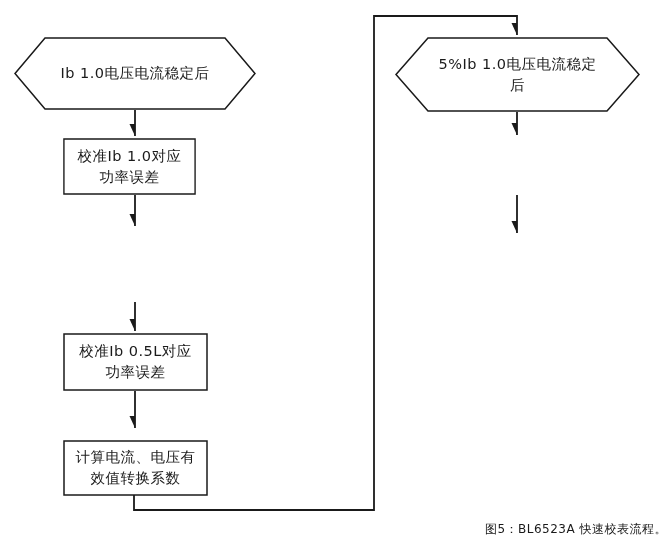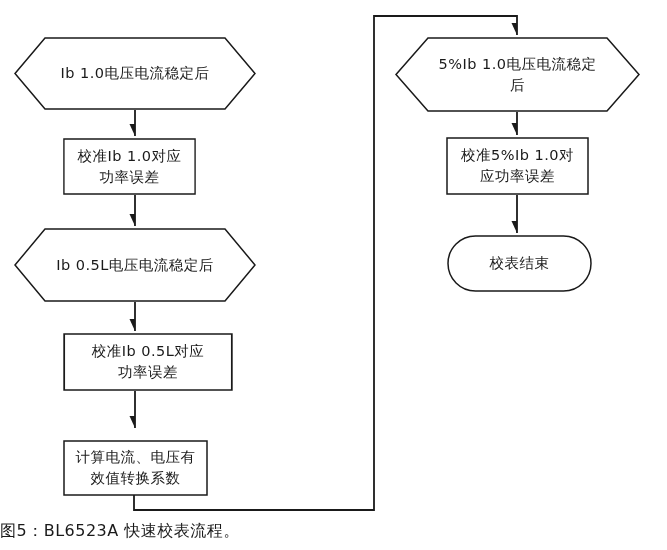--- a/index.html
+++ b/index.html
@@ -40,22 +40,22 @@
     line-height: 21px;
     letter-spacing: 0.5px;
     white-space: pre-line;
     z-index: 3;
   }
   .caption {
     position: absolute;
     left: 0;
     top: 521px;
     width: 100%;
-    text-align: left;
-    font-size: 16px;
+    text-align: right;
+    font-size: 12px;
     letter-spacing: 0.5px;
     z-index: 2;
   }
 </style>
 </head>
 <body>
 
 <div class="canvas">
 
   <svg class="wires" viewBox="0 0 667 550" xmlns="http://www.w3.org/2000/svg">
@@ -83,28 +83,22 @@
   </div>
 
   <div class="node" style="left:63px; top:138px; width:133px; height:57px;">
     <svg class="shape" viewBox="0 0 145 57" preserveAspectRatio="none">
       <rect x="1" y="1" width="143" height="55" fill="#ffffff" stroke="#1a1a1a" stroke-width="1.5"></rect>
     </svg>
     <div class="label">校准Ib 1.0对应
 功率误差</div>
   </div>
 
-  <div class="node" style="left:14px; top:228px; width:242px; height:74px;">
-    <svg class="shape" viewBox="0 0 242 74" preserveAspectRatio="none">
-      <polygon points="1,37 31,1 211,1 241,37 211,73 31,73" fill="#ffffff" stroke="#1a1a1a" stroke-width="1.5"></polygon>
-    </svg>
-    <div class="label">Ib 0.5L电压电流稳定后</div>
-  </div>
 
-  <div class="node" style="left:63px; top:333px; width:145px; height:58px;padding-left:25px;">
+  <div class="node" style="left:63px; top:333px; width:145px; height:58px;">
     <svg class="shape" viewBox="0 0 145 58" preserveAspectRatio="none">
       <rect x="1" y="1" width="143" height="56" fill="#ffffff" stroke="#1a1a1a" stroke-width="1.5"></rect>
     </svg>
     <div class="label">校准Ib 0.5L对应
 功率误差</div>
   </div>
 
   <div class="node" style="left:63px; top:440px; width:145px; height:56px;">
     <svg class="shape" viewBox="0 0 145 56" preserveAspectRatio="none">
       <rect x="1" y="1" width="143" height="54" fill="#ffffff" stroke="#1a1a1a" stroke-width="1.5"></rect>
@@ -114,30 +108,17 @@
   </div>
 
   <div class="node" style="left:395px; top:37px; width:245px; height:75px;text-decoration:underline;">
     <svg class="shape" viewBox="0 0 245 75" preserveAspectRatio="none">
       <polygon points="1,37.5 33,1 212,1 244,37.5 212,74 33,74" fill="#ffffff" stroke="#1a1a1a" stroke-width="1.5"></polygon>
     </svg>
     <div class="label">5%Ib 1.0电压电流稳定
 后</div>
   </div>
 
-  <div class="node" style="left:446px; top:137px; width:143px; height:58px;">
-    <svg class="shape" viewBox="0 0 143 58" preserveAspectRatio="none">
-      <rect x="1" y="1" width="141" height="56" fill="#ffffff" stroke="#1a1a1a" stroke-width="1.5"></rect>
-    </svg>
-    <div class="label">校准5%Ib 1.0对
-应功率误差</div>
-  </div>
 
-  <div class="node" style="left:447px; top:235px; width:145px; height:57px;">
-    <svg class="shape" viewBox="0 0 145 57" preserveAspectRatio="none">
-      <rect x="1" y="1" width="143" height="55" rx="27.5" ry="27.5" fill="#ffffff" stroke="#1a1a1a" stroke-width="1.5"></rect>
-    </svg>
-    <div class="label">校表结束</div>
-  </div>
 
   <div class="caption">图5：BL6523A 快速校表流程。</div>
 
 </div>
 
 </body></html>

